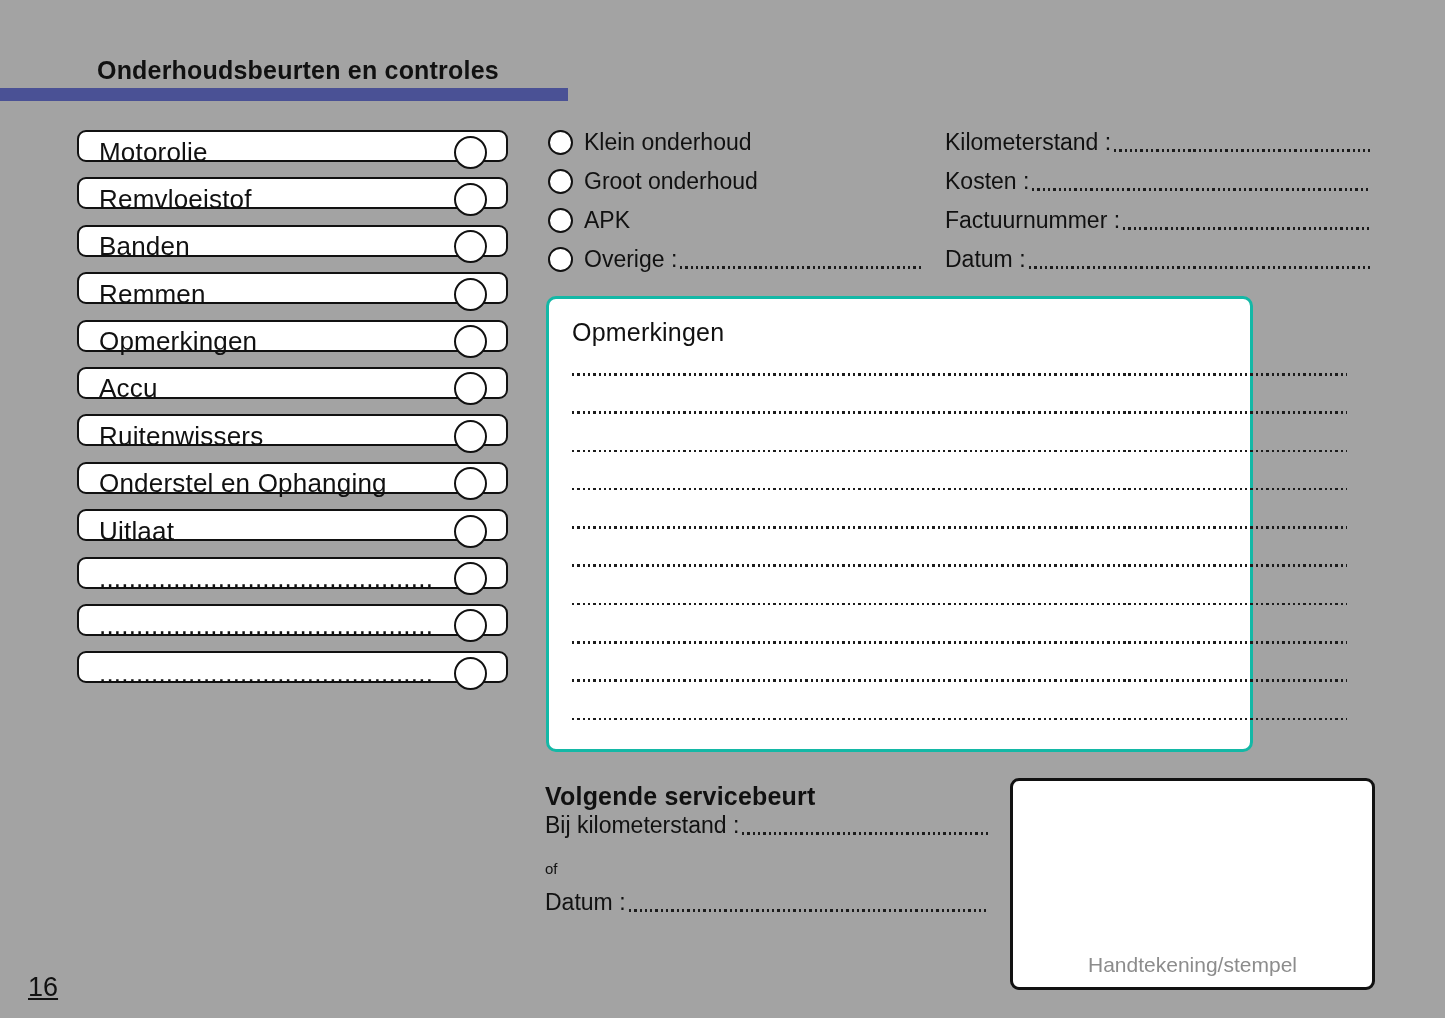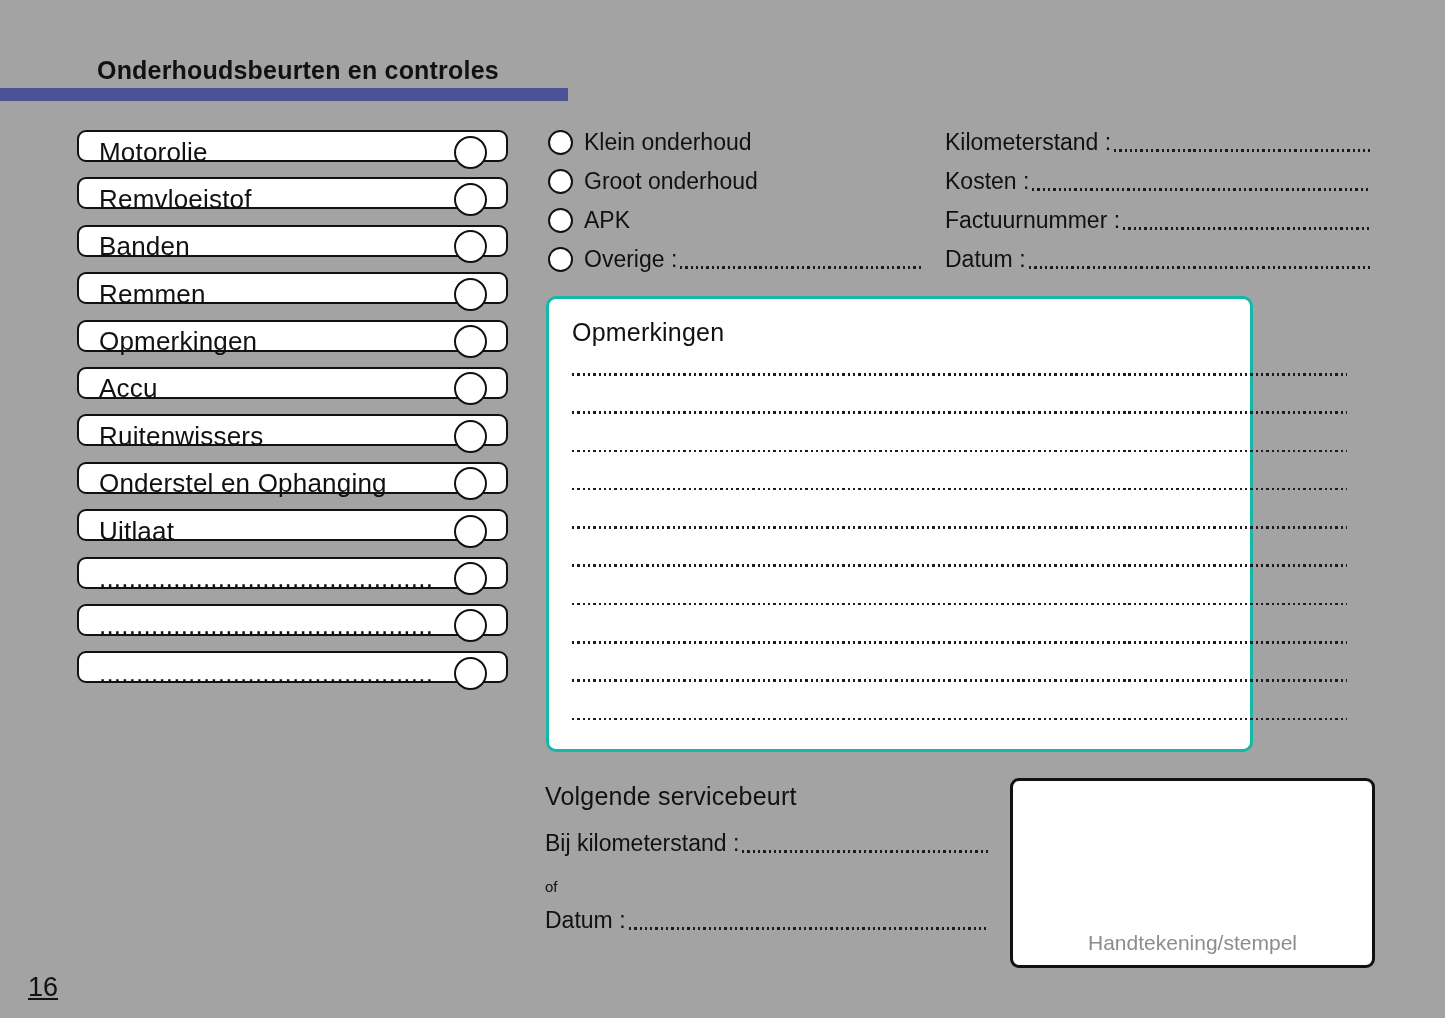--- a/index.html
+++ b/index.html
@@ -151,23 +151,22 @@
 
   
   .next-service {
     position: absolute;
     left: 545px;
     top: 781px;
     width: 443px;
   }
   .ns-title {
     font-size: 25px;
-    font-weight: normal;
+    font-weight: bold;
     line-height: 30px;
-    margin-bottom: 18px;
     letter-spacing: 0.2px;
   }
   .ns-row {
     display: flex;
     align-items: flex-end;
     height: 28px;
     font-size: 23px;
   }
   .ns-or {
     font-size: 15px;
@@ -177,21 +176,21 @@
     align-items: flex-end;
   }
   .ns-row.datum { margin-top: 11px; }
 
   
   .signature-box {
     position: absolute;
     left: 1010px;
     top: 778px;
     width: 365px;
-    height: 190px;
+    height: 212px;
     border: 3px solid #111;
     border-radius: 9px;
     background: #fff;
   }
   .signature-label {
     position: absolute;
     left: 0;
     bottom: 10px;
     width: 100%;
     text-align: center;

